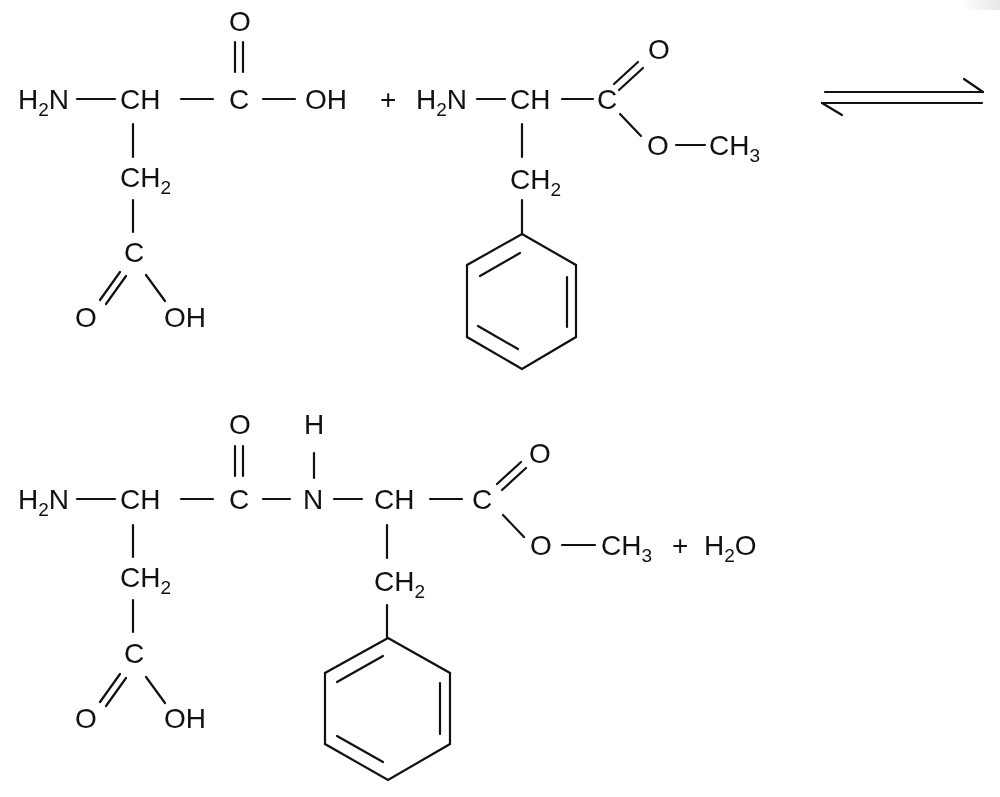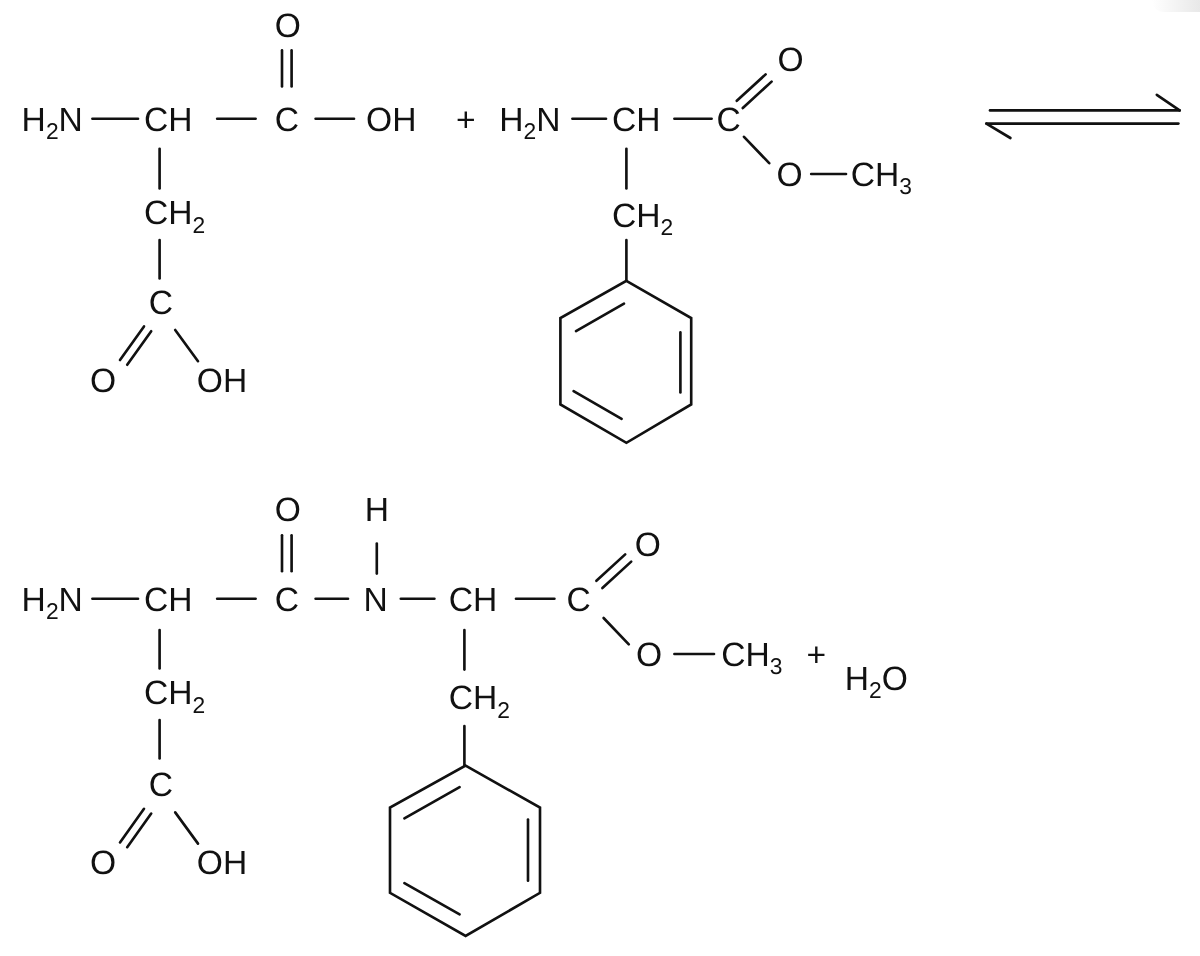--- a/index.html
+++ b/index.html
@@ -105,19 +105,19 @@
   <span class="lbl" style="left:229px;top:486px;">C</span>
   <span class="lbl" style="left:229px;top:411px;">O</span>
   <span class="lbl" style="left:303px;top:486px;">N</span>
   <span class="lbl" style="left:304px;top:411px;">H</span>
   <span class="lbl" style="left:374px;top:486px;">CH</span>
   <span class="lbl" style="left:472px;top:486px;">C</span>
   <span class="lbl" style="left:529px;top:440px;">O</span>
   <span class="lbl" style="left:530px;top:532px;">O</span>
   <span class="lbl" style="left:601px;top:532px;"><span>CH</span><sub>3</sub></span>
   <span class="lbl" style="left:672px;top:532px;">+</span>
-  <span class="lbl" style="left:704px;top:552px;"><span>H</span><sub>2</sub><span>O</span></span>
+  <span class="lbl" style="left:704px;top:532px;"><span>H</span><sub>2</sub><span>O</span></span>
   <span class="lbl" style="left:120px;top:564px;"><span>CH</span><sub>2</sub></span>
   <span class="lbl" style="left:124px;top:640px;">C</span>
   <span class="lbl" style="left:75px;top:705px;">O</span>
   <span class="lbl" style="left:164px;top:705px;">OH</span>
   <span class="lbl" style="left:374px;top:568px;"><span>CH</span><sub>2</sub></span>
 </div>
 
 </body></html>

